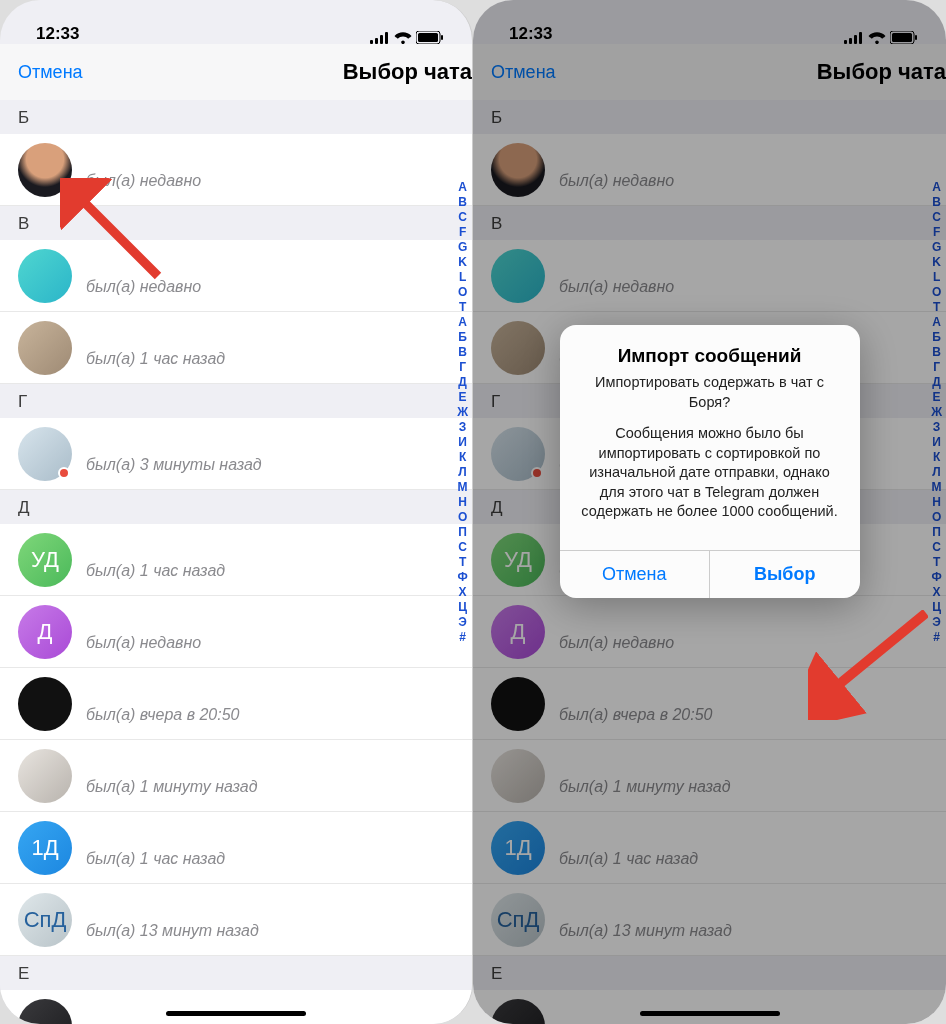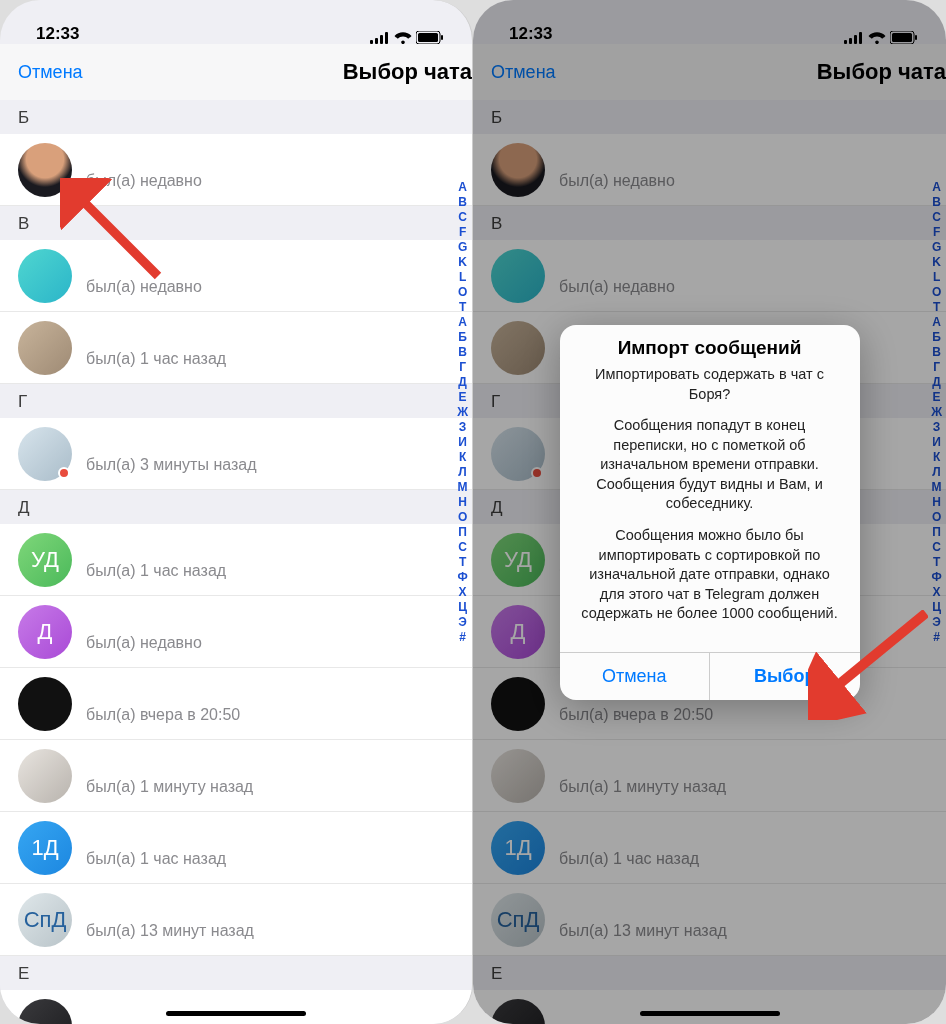--- a/index.html
+++ b/index.html
@@ -71,21 +71,21 @@
     display:flex;align-items:center;justify-content:center;
     color:#fff;font-weight:400;font-size:22px;
     background:#999;
     position: relative;
   }
   .avatar .badge-dot{
     position:absolute; bottom:2px; right:2px;
     width:12px;height:12px;border-radius:50%;
     background:#e84c3d;border:2px solid #fff;
   }
-  .row-texts { flex:1; min-width:0; }
+  .row-texts { flex:1; min-width:0;font-style:italic; }
   .row-name { font-size:18px; color:#000; margin-bottom:2px; }
   .row-name.hidden { background:#fff; color:#fff; height:20px; width:60%; border-radius:2px; }
   .row-status { font-size:16px; color:#8a8a8e; }
   .index {
     position:absolute;
     right: 4px; top: 180px;
     display:flex;flex-direction:column;
     gap:1px;
     font-size:12px;
     font-weight:600;
@@ -104,21 +104,21 @@
   }
   .dialog{
     position:absolute; z-index:6;
     top: 325px; left:50%; transform:translateX(-50%);
     width: 300px;
     background:#fcfcfc;
     border-radius:16px;
     overflow:hidden;
     box-shadow:0 8px 40px rgba(0,0,0,0.3);
   }
-  .dialog-body{ padding: 12px 18px 16px; text-align:center; }
+  .dialog-body{ padding: 20px 18px 16px; text-align:center; }
   .dialog-title{ font-size:19px; font-weight:600; margin-bottom:6px;}
   .dialog-msg{ font-size:14.5px; color:#222; line-height:1.35;}
   .dialog-msg p{margin-bottom:12px;}
   .dialog-buttons{ display:flex; border-top:0.5px solid #ccc; }
   .dialog-buttons div{
     flex:1; text-align:center; padding:13px 0;
     color:#007aff; font-size:18px;
   }
   .dialog-buttons div+div{ border-left:0.5px solid #ccc; font-weight:600;}
   
@@ -449,21 +449,20 @@
       <div>Э</div>
       <div>#</div>
     </div>
 
   <div class="dim"></div>
   <div class="dialog">
     <div class="dialog-body">
       <div class="dialog-title">Импорт сообщений</div>
       <div class="dialog-msg">
         <p>Импортировать содержать в чат с Боря?</p>
-        <p>Сообщения попадут в конец переписки, но с пометкой об изначальном времени отправки. Сообщения будут видны и Вам, и собеседнику.</p>
         <p>Сообщения можно было бы импортировать с сортировкой по изначальной дате отправки, однако для этого чат в Telegram должен содержать не более 1000 сообщений.</p>
       </div>
     </div>
     <div class="dialog-buttons">
       <div>Отмена</div>
       <div>Выбор</div>
     </div>
   </div>
 
   <div class="arrow" style="top:610px;left:800px;position:fixed;"></div>

